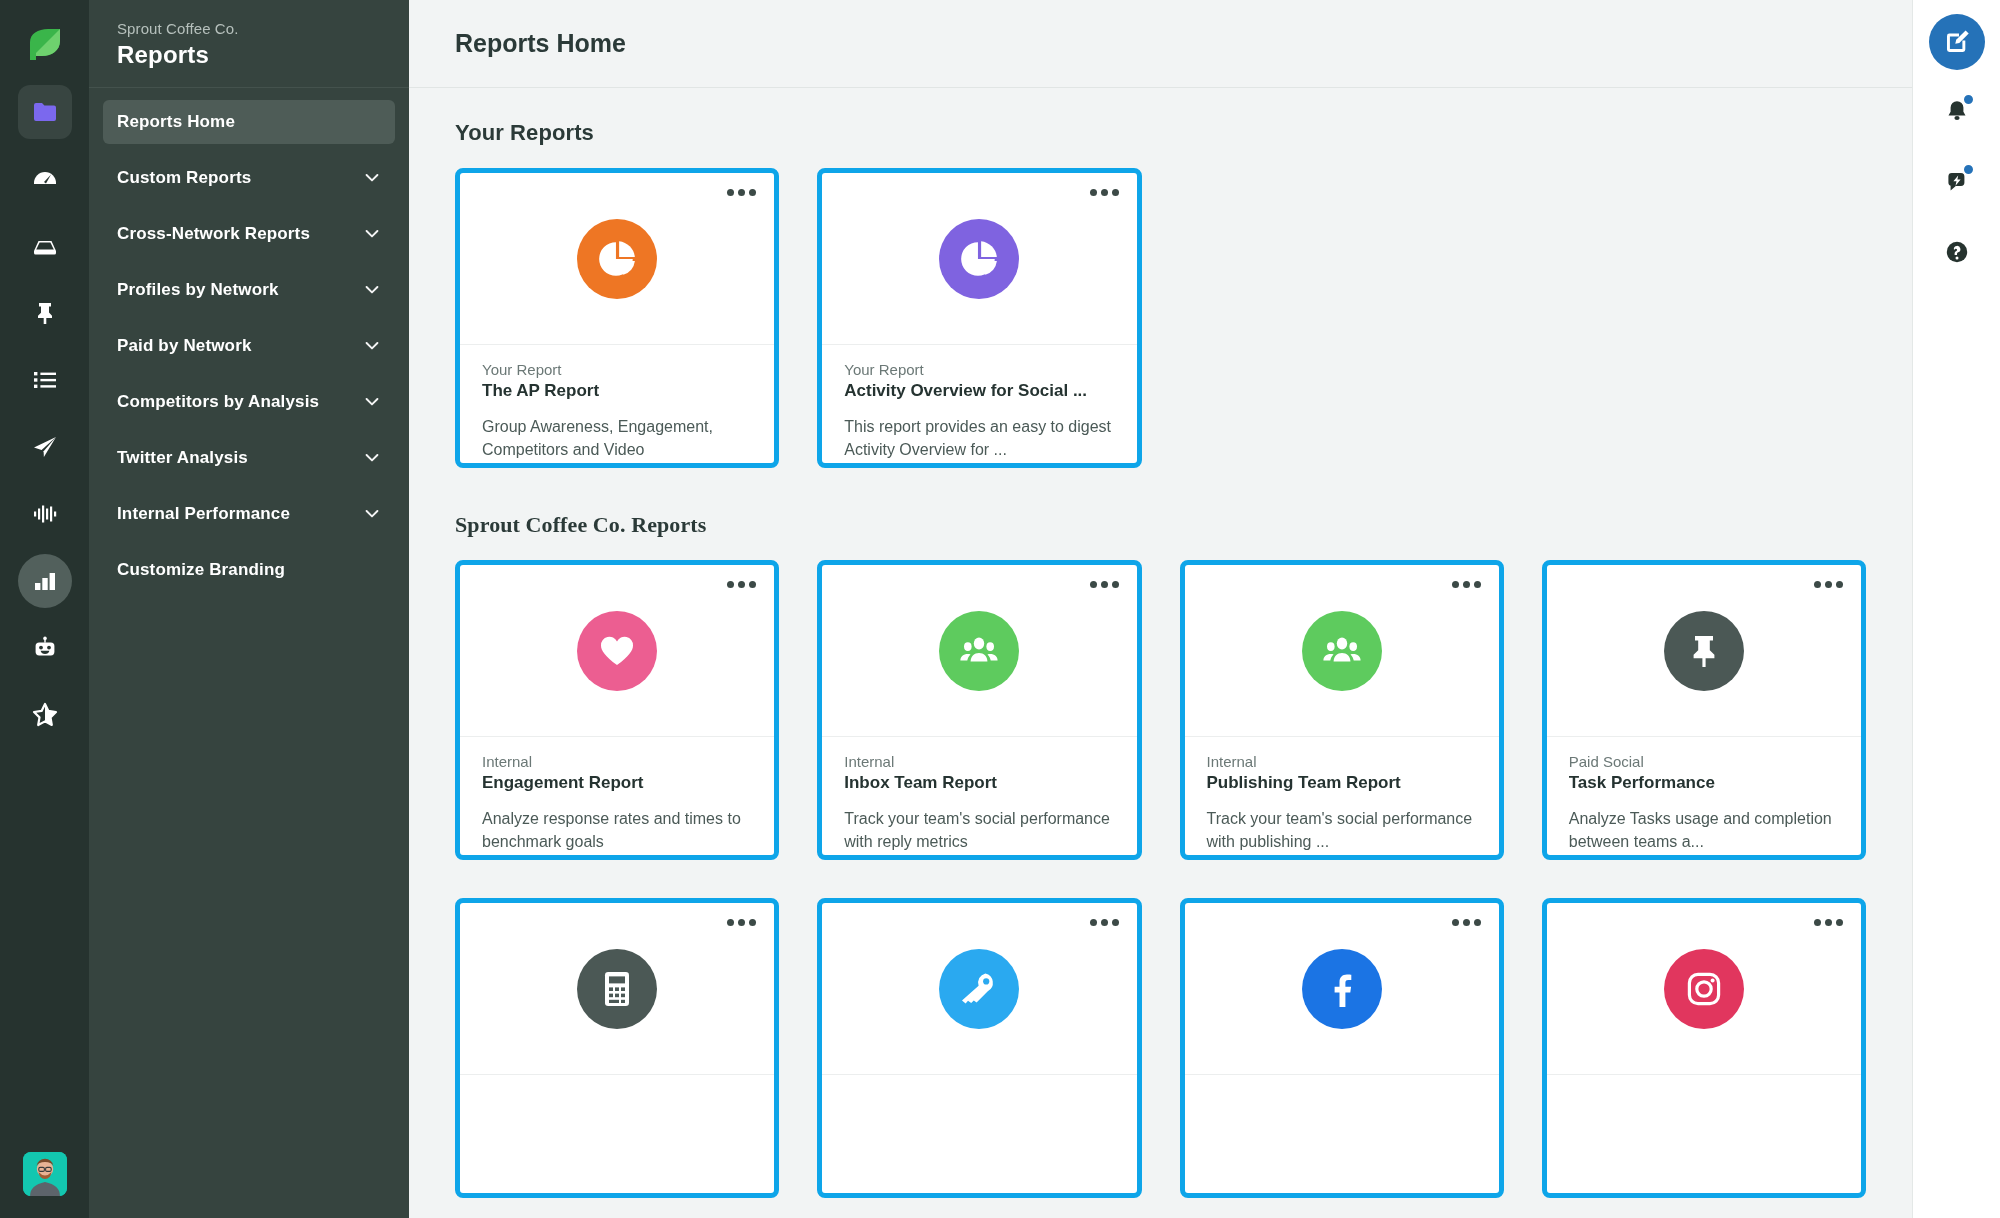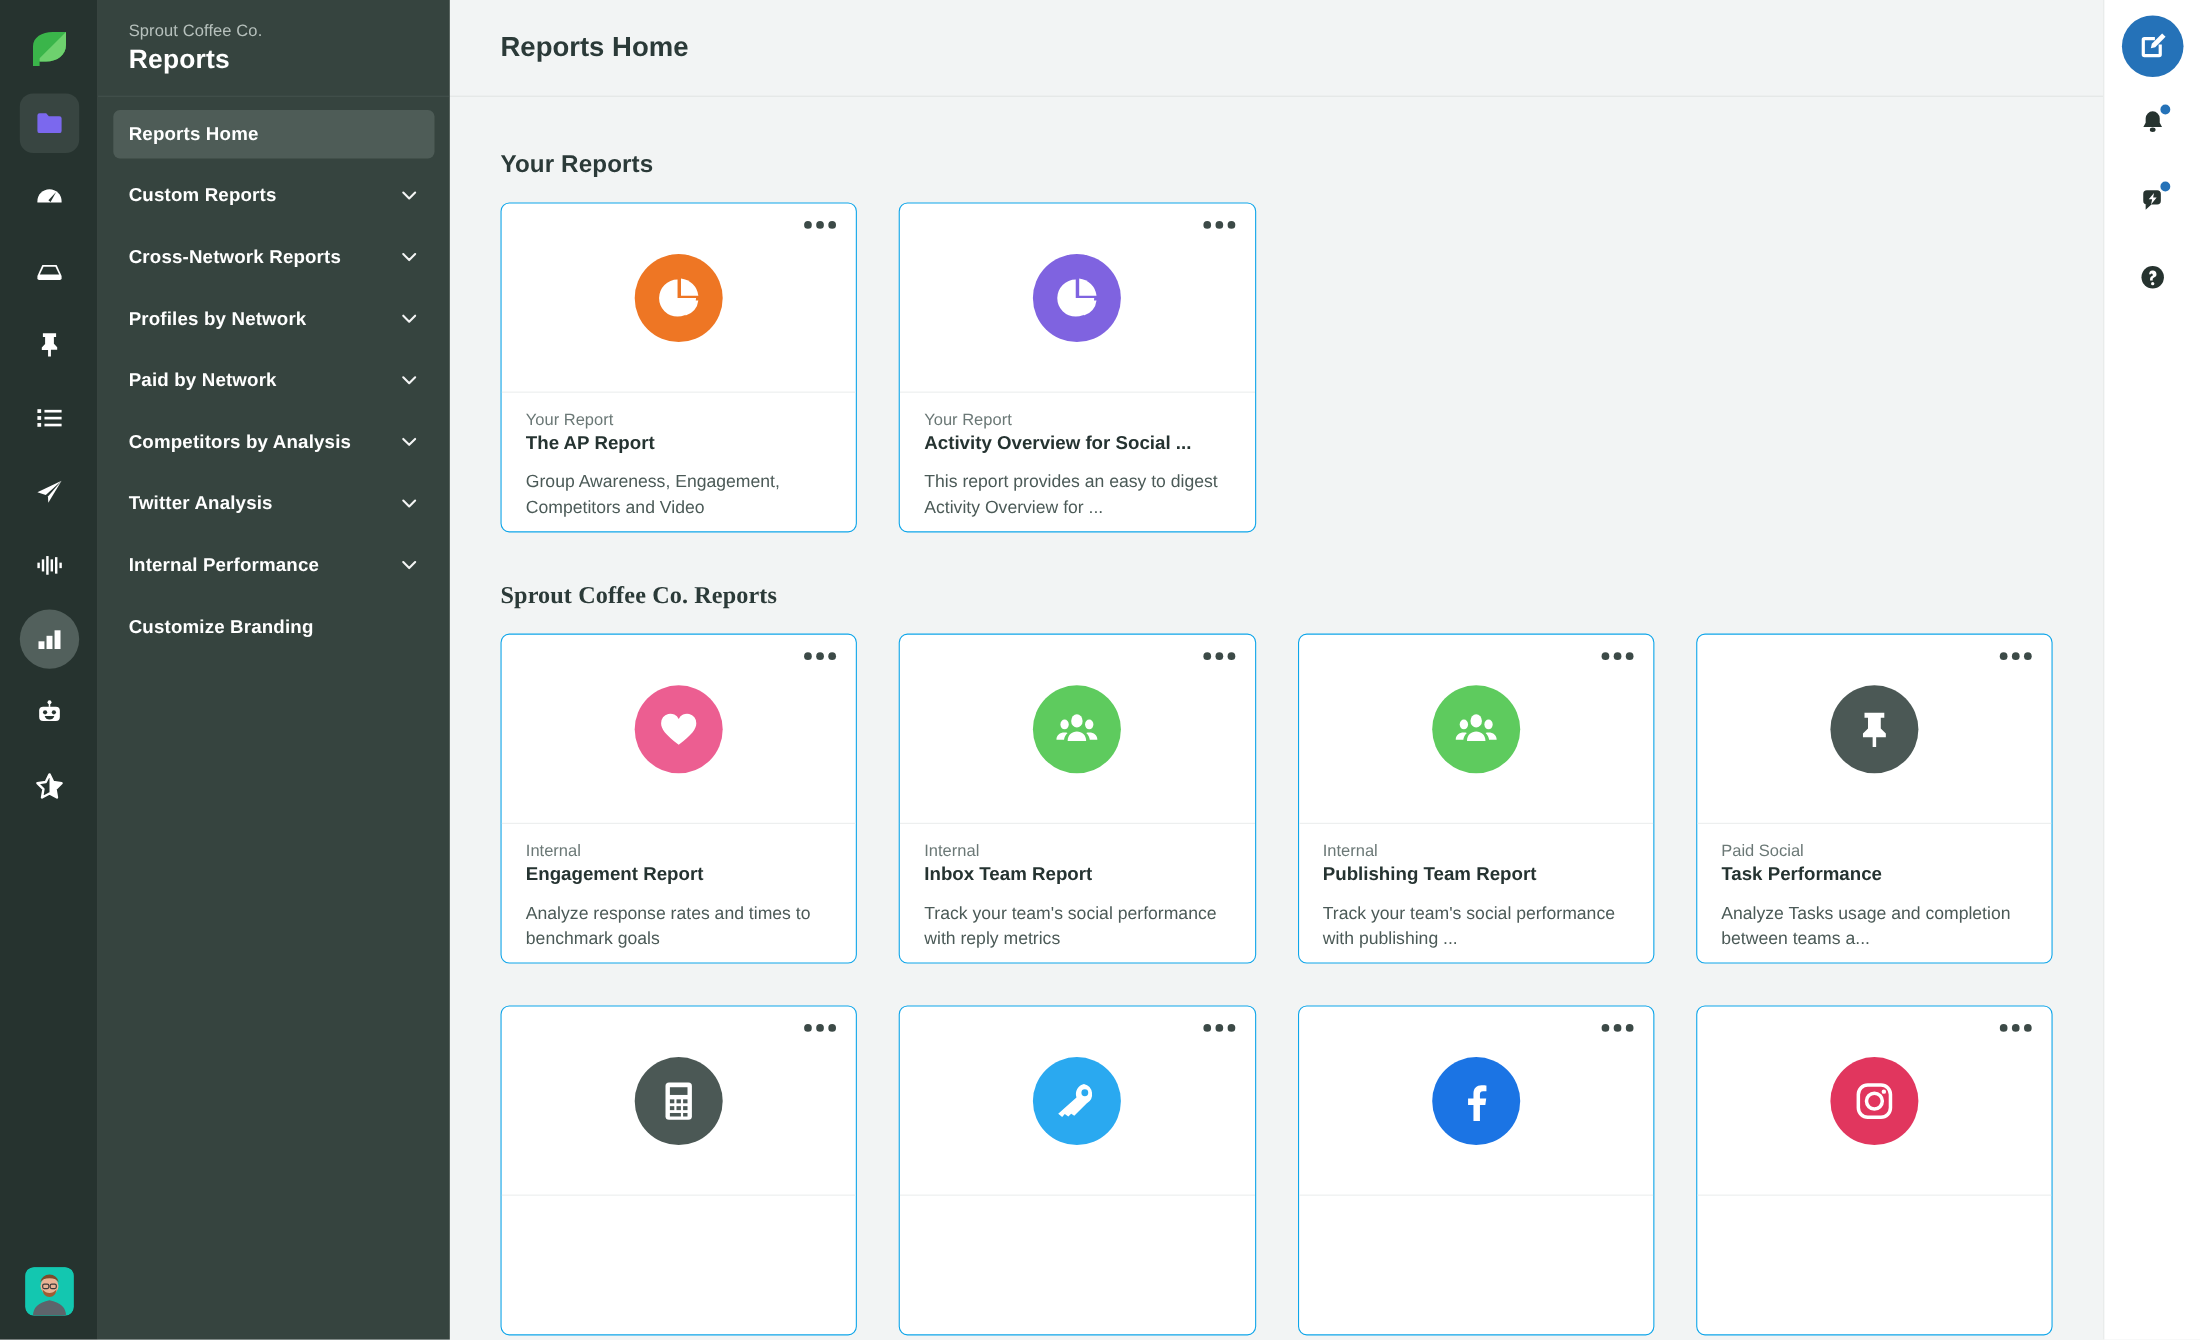--- a/index.html
+++ b/index.html
@@ -62,28 +62,28 @@
     height: 88px; background: #f2f4f4;
     border-bottom: 1px solid #e1e5e4;
     display: flex; align-items: center; padding-left: 46px;
     margin-right: 88px;
   }
   .page-title { font-size: 25px; font-weight: bold; color: #2b3a38; }
 
   .content { padding: 32px 46px 0 46px; margin-right: 88px; }
   .section-title {
     font-size: 22px; font-weight: bold; color: #2b3a38;
-    margin-bottom: 22px; letter-spacing: .1px; margin-top: 16px;
+    margin-bottom: 22px; letter-spacing: .1px;
   }
   .section-title.second { margin-top: 44px; font-family: Liberation Serif, serif; }
 
   .grid { display: grid; grid-template-columns: repeat(4, 1fr); gap: 38px; }
 
   .card {
-    background: #fff; border: 1px solid #0ea5e9; border-radius: 8px;
+    background: #fff; border: 5px solid #0ea5e9; border-radius: 8px;
     height: 300px; display: flex; flex-direction: column; position: relative;
     overflow: hidden;
   }
   .card-top {
     height: 172px; display:flex; align-items:center; justify-content:center;
     border-bottom: 1px solid #eceeee; position: relative;
   }
   .dots { position: absolute; top: 16px; right: 18px; display: flex; gap: 4px; cursor: pointer; }
   .dots i { width: 7px; height: 7px; border-radius: 50%; background: #3c4a47; display:block; }
   .circ {

